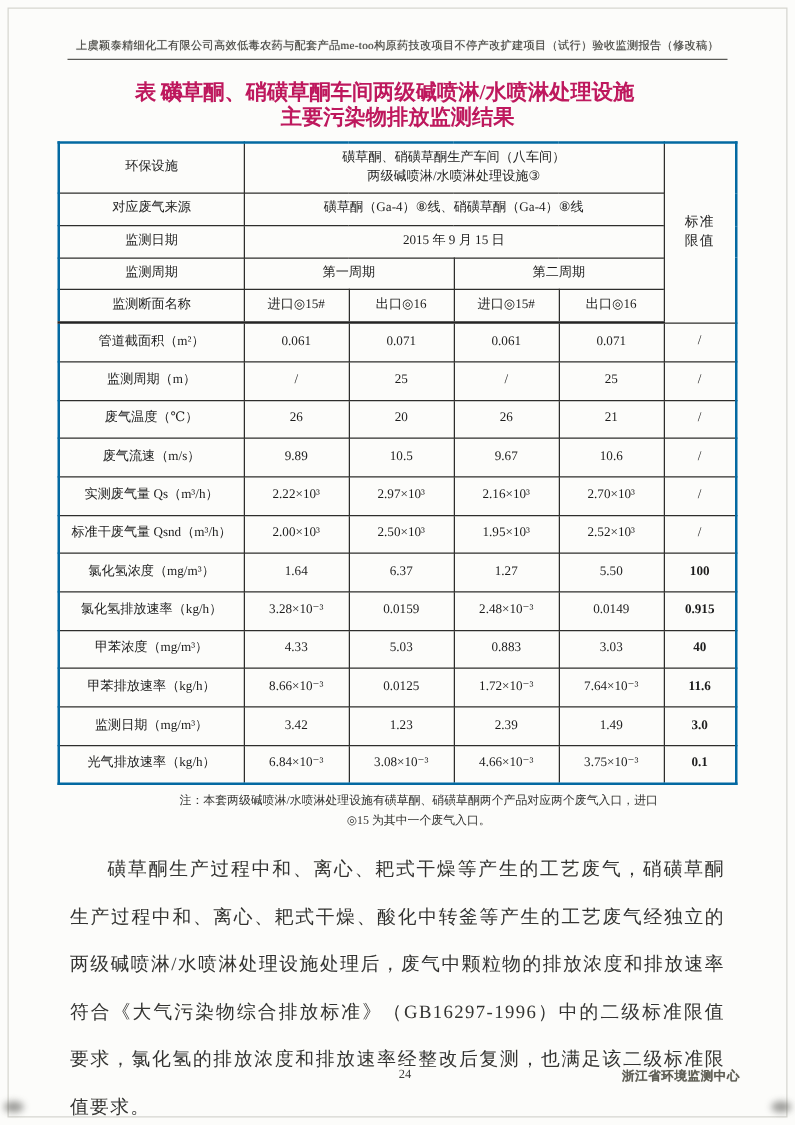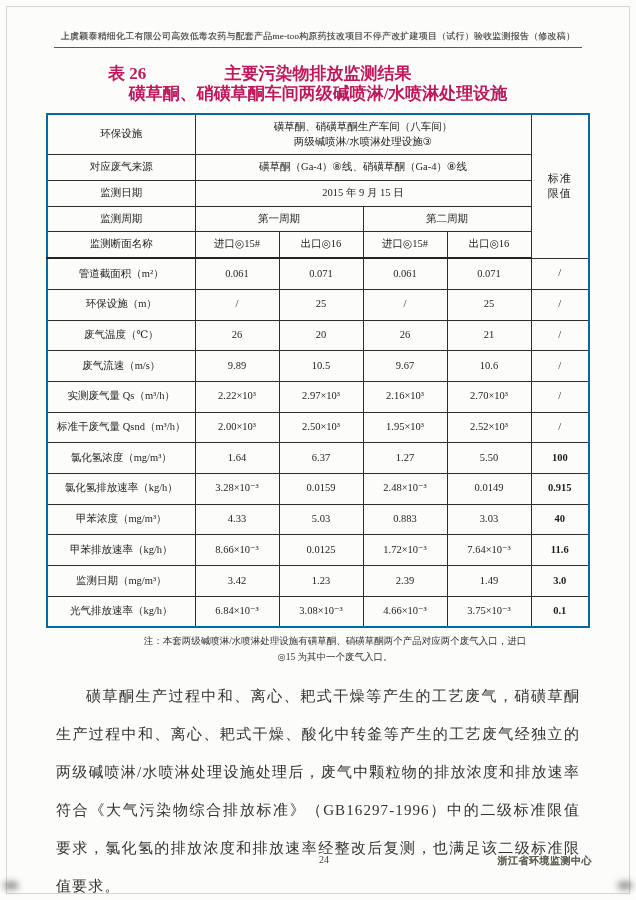--- a/index.html
+++ b/index.html
@@ -61,22 +61,22 @@
 
 <div class="page">
 
   <div class="smudge l"></div>
   <div class="smudge r"></div>
 
   <div class="doc-header">上虞颖泰精细化工有限公司高效低毒农药与配套产品me-too构原药技改项目不停产改扩建项目（试行）验收监测报告（修改稿）</div>
 
   <div class="titleblock">
     <span class="table-label">表 26</span>
+    <div>磺草酮、硝磺草酮车间两级碱喷淋/水喷淋处理设施</div>
     <div>主要污染物排放监测结果</div>
-    <div>磺草酮、硝磺草酮车间两级碱喷淋/水喷淋处理设施</div>
   </div>
 
   <table class="mon">
     <colgroup>
       <col style="width:148px">
         <col style="width:84px">
         <col style="width:84px">
       <col style="width:84px">
         <col style="width:84px">
         <col style="width:58px">
@@ -112,21 +112,21 @@
 
       <tr class="d">
         <td>管道截面积（m²）</td>
         <td>0.061</td>
         <td>0.071</td>
         <td>0.061</td>
         <td>0.071</td>
         <td class="lim">/</td>
       </tr>
       <tr class="d">
-        <td>环保设施（m）</td>
+        <td>监测周期（m）</td>
         <td>/</td>
         <td>25</td>
         <td>/</td>
         <td>25</td>
         <td class="lim">/</td>
       </tr>
       <tr class="d">
         <td>废气温度（℃）</td>
         <td>26</td>
         <td>20</td>

